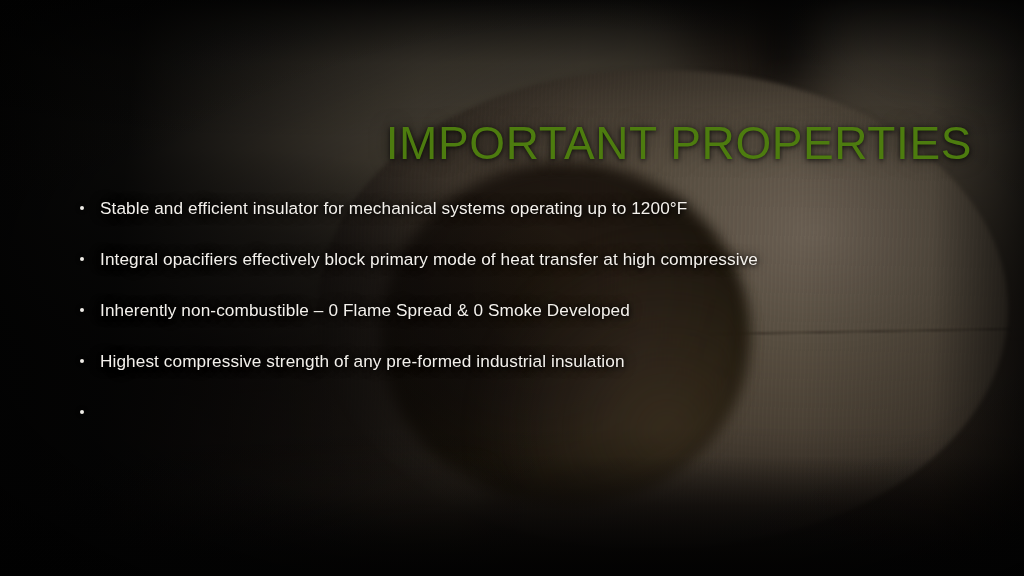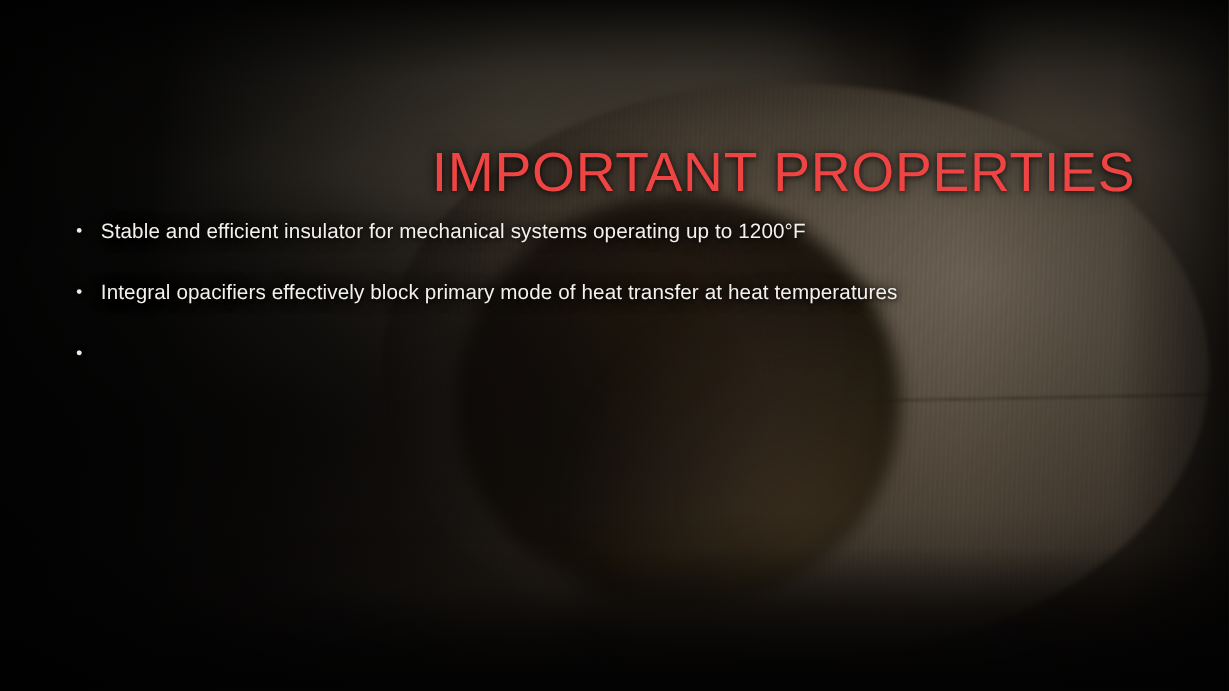--- a/index.html
+++ b/index.html
@@ -167,38 +167,38 @@
   #text-scrim {
     left: 0; top: 150px; width: 760px; height: 390px;
     background: radial-gradient(72% 62% at 26% 50%, rgba(4,3,3,.72) 0%, rgba(4,3,3,.44) 48%, rgba(0,0,0,0) 82%);
   }
 
   
   #content { position: absolute; inset: 0; }
 
   #page-title {
     position: absolute;
-    right: 78px;
+    right: 52px;
     top: 88px;
     font-size: 46px;
     line-height: 1.06;
     letter-spacing: .6px;
     font-weight: 300;
-    color: #ef4444;
+    color: #4d7c0f;
     text-align: left;
     white-space: nowrap;
     text-shadow: 0 1px 5px rgba(0,0,0,.80), 0 0 18px rgba(0,0,0,.55);
   }
 
   #bullet-list {
     position: absolute;
     left: 60px;
     top: 182px;
     width: 830px;
-    margin: 0;
+    margin: 16px;
     padding: 0;
     list-style: none;
   }
   .bullet-item {
     position: relative;
     padding-left: 24px;
     margin-bottom: 29.5px;
     font-size: 17.2px;
     line-height: 1.25;
     font-weight: 400;
@@ -249,26 +249,31 @@
 
     <ul id="bullet-list">
 
       <li class="bullet-item">
         <span class="bullet-dot"></span>
         <span>Stable and efficient insulator for mechanical systems operating up to 1200°F</span>
       </li>
 
       <li class="bullet-item">
         <span class="bullet-dot"></span>
-        <span>Integral opacifiers effectively block primary mode of heat transfer at heat temperatures</span>
-      </li>
-
-
-      <li class="bullet-item">
-        <span class="bullet-dot"></span>
+        <span>Integral opacifiers effectively block primary mode of heat transfer at high compressive</span>
+      </li>
+
+      <li class="bullet-item">
+        <span class="bullet-dot"></span>
+        <span>Inherently non-combustible – 0 Flame Spread &amp; 0 Smoke Developed</span>
+      </li>
+
+      <li class="bullet-item">
+        <span class="bullet-dot"></span>
+        <span>Highest compressive strength of any pre-formed industrial insulation</span>
       </li>
 
 
       <li class="bullet-item">
         <span class="bullet-dot"></span>
       </li>
 
     </ul>
   </div>
 </div>

